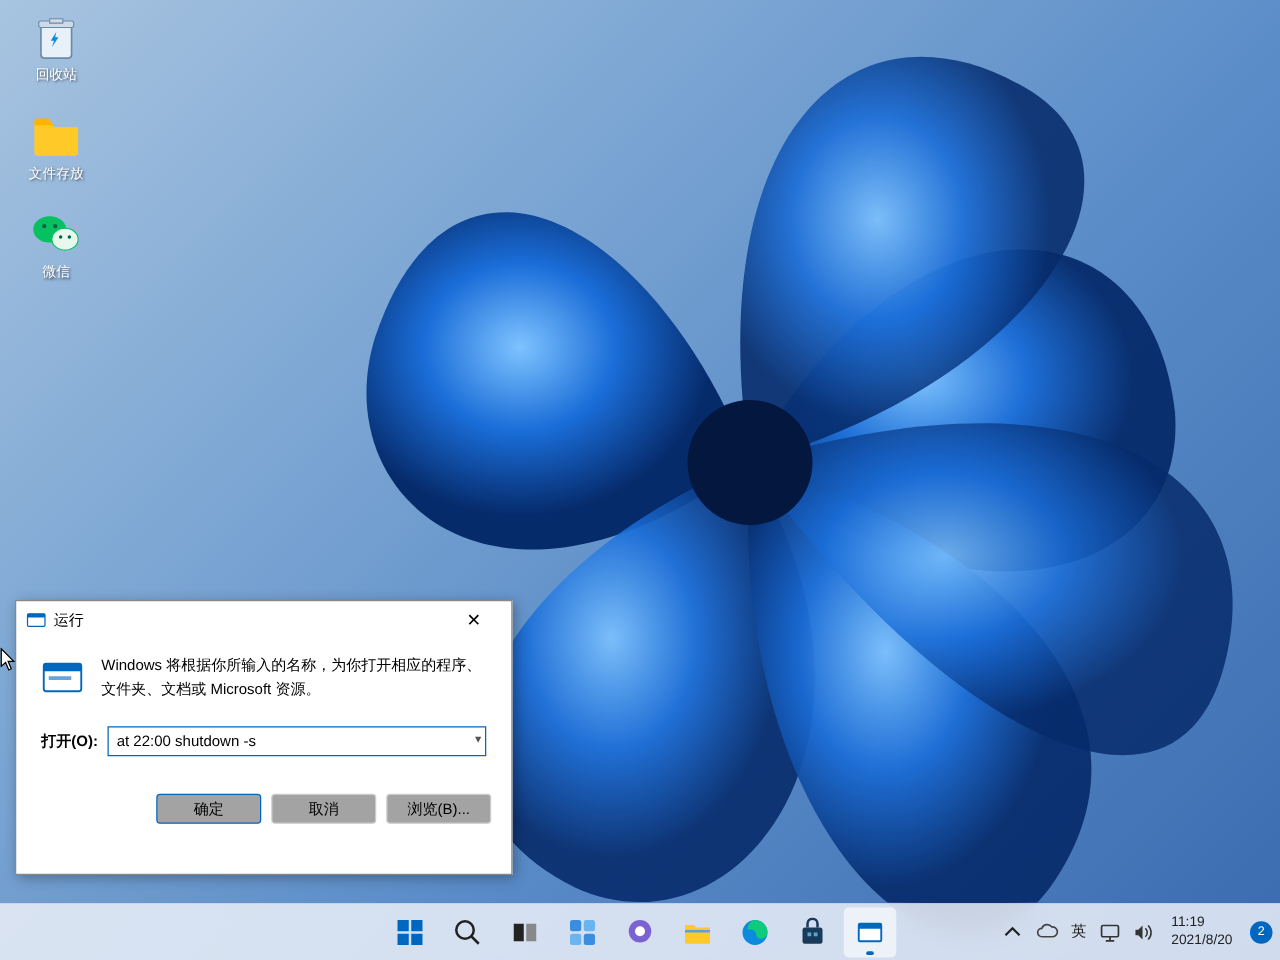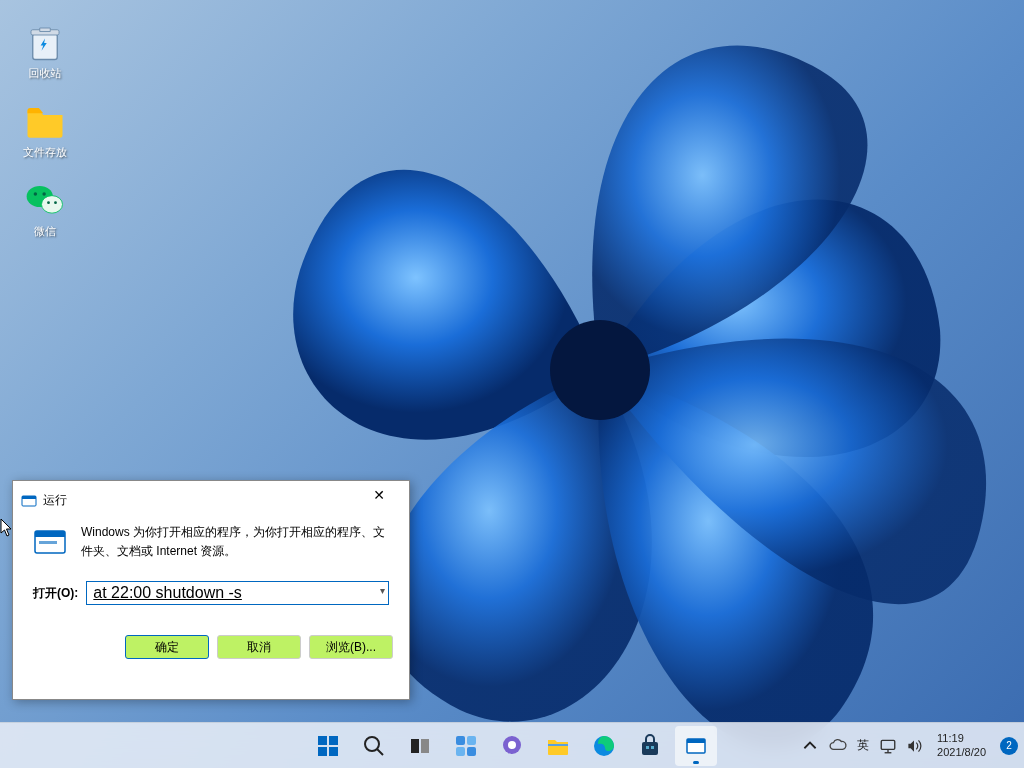--- a/index.html
+++ b/index.html
@@ -3,42 +3,42 @@
 <meta charset="utf-8">
 <style>
 * { margin: 0; padding: 0; box-sizing: border-box; font-family: "Microsoft YaHei", "Segoe UI", sans-serif; }
 body { width: 1024px; height: 768px; overflow: hidden; position: relative; background: linear-gradient(135deg, #a8c4e0 0%, #7fa8d4 30%, #5a8cc8 60%, #3a6bb0 100%); }
 
 
 .wallpaper { position: absolute; inset: 0; z-index: 0; overflow: hidden; }
 .wallpaper svg { position: absolute; top: -50px; left: 180px; width: 900px; height: 850px; }
 
 
-.desktop-icons { position: absolute; top: 21px; left: 10px; z-index: 5; display: flex; flex-direction: column; gap: 20px; }
+.desktop-icons { position: absolute; top: 8px; left: 10px; z-index: 5; display: flex; flex-direction: column; gap: 20px; }
 .desktop-icon { width: 70px; display: flex; flex-direction: column; align-items: center; gap: 4px; cursor: pointer; }
 .desktop-icon .icon-img { width: 42px; height: 42px; display: flex; align-items: center; justify-content: center; }
 .desktop-icon .icon-label { color: white; font-size: 11px; text-align: center; text-shadow: 1px 1px 2px rgba(0,0,0,0.6); line-height: 1.2; }
 
 
 .run-dialog { position: absolute; left: 12px; top: 480px; width: 398px; height: 220px; background: white; border: 1px solid #888; box-shadow: 2px 2px 10px rgba(0,0,0,0.3); z-index: 50; font-size: 12px; }
-.run-titlebar { height: 30px; display: flex; align-items: flex-end; padding: 2px 8px; }
+.run-titlebar { height: 30px; display: flex; align-items: center; padding: 2px 8px; }
 .run-titlebar .run-icon { width: 16px; height: 16px; margin-right: 6px; }
 .run-titlebar .run-title { flex: 1; font-size: 12px; }
 .run-titlebar .close-btn { width: 44px; height: 28px; display: flex; align-items: center; justify-content: center; cursor: pointer; font-size: 14px; }
 .run-body { padding: 12px 20px 0 20px; }
 .run-desc-row { display: flex; gap: 14px; margin-bottom: 20px; }
 .run-desc-row .big-icon { width: 34px; height: 34px; flex-shrink: 0; margin-top: 2px; }
 .run-desc-row .desc-text { font-size: 12px; line-height: 1.6; }
 .run-input-row { display: flex; align-items: center; gap: 8px; margin-bottom: 30px; }
 .run-input-row label { font-size: 12px; white-space: nowrap; font-weight: bold; }
 .run-input-row .combo { flex: 1; position: relative; }
-.run-input-row input { width: 100%; height: 24px; border: 1px solid #0067c0; padding: 0 24px 0 6px; font-size: 16px; outline: none; text-decoration: underline; }
+.run-input-row input { width: 100%; height: 24px; border: 1px solid #0067c0; padding: 0 24px 0 6px; font-size: 12px; outline: none; }
 .run-input-row .combo-arrow { position: absolute; right: 4px; top: 4px; font-size: 10px; color: #555; pointer-events: none; }
 .run-buttons { display: flex; justify-content: flex-end; gap: 8px; padding: 0 16px; }
-.run-buttons button { width: 84px; height: 24px; font-size: 12px; border: 1px solid #ccc; background: #bef264; border-radius: 3px; cursor: pointer; }
+.run-buttons button { width: 84px; height: 24px; font-size: 12px; border: 1px solid #ccc; background: #a3a3a3; border-radius: 3px; cursor: pointer; }
 .run-buttons button.default { border: 1px solid #0067c0; }
 
 
 .taskbar { position: absolute; bottom: 0; left: 0; right: 0; height: 46px; background: rgba(235, 240, 248, 0.85); backdrop-filter: blur(10px); border-top: 1px solid rgba(0,0,0,0.08); display: flex; align-items: center; z-index: 100; }
 .taskbar-center { position: absolute; left: 50%; transform: translateX(-50%); display: flex; gap: 4px; align-items: center; height: 100%; }
 .taskbar-item { width: 42px; height: 40px; display: flex; align-items: center; justify-content: center; border-radius: 4px; cursor: pointer; position: relative; }
 .taskbar-item.active { background: rgba(255,255,255,0.6); }
 .taskbar-item.active::after { content: ""; position: absolute; bottom: 2px; left: 50%; transform: translateX(-50%); width: 6px; height: 3px; background: #0067c0; border-radius: 2px; }
 .taskbar-item svg, .taskbar-item .ticon { width: 24px; height: 24px; }
 
@@ -126,21 +126,21 @@
   </div>
   <div class="run-body">
     <div class="run-desc-row">
       <div class="big-icon">
         <svg viewBox="0 0 34 34">
             <rect x="2" y="6" width="30" height="22" rx="2" fill="#fff" stroke="#0067c0" stroke-width="1.5"></rect>
             <rect x="2" y="6" width="30" height="6" fill="#0067c0"></rect>
             <rect x="6" y="16" width="18" height="3" fill="#0067c0" opacity="0.6"></rect>
           </svg>
       </div>
-      <div class="desc-text">Windows 为你打开相应的程序，为你打开相应的程序、文件夹、文档或 Internet 资源。</div>
+      <div class="desc-text">Windows 将根据你所输入的名称，为你打开相应的程序、文件夹、文档或 Microsoft 资源。</div>
     </div>
     <div class="run-input-row">
       <label>打开(O):</label>
       <div class="combo">
         <input type="text" value="at 22:00 shutdown -s" style="">
         <span class="combo-arrow">▾</span>
       </div>
     </div>
   </div>
   <div class="run-buttons">

